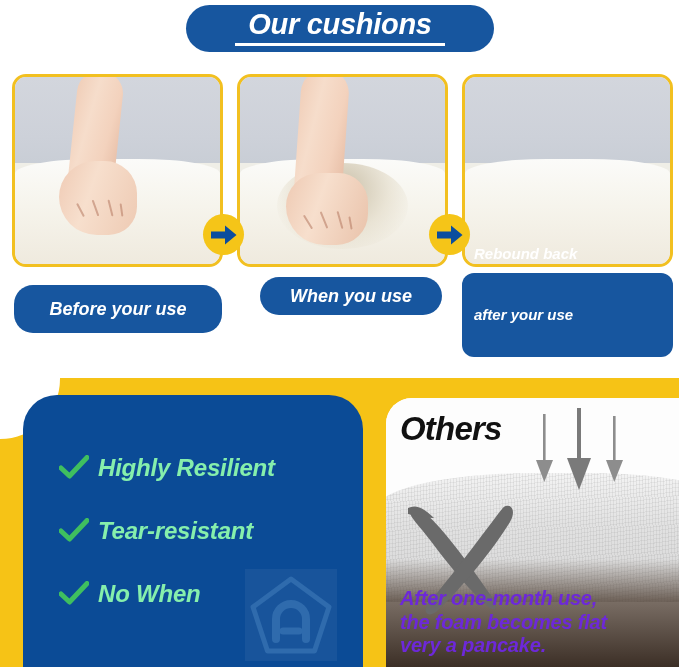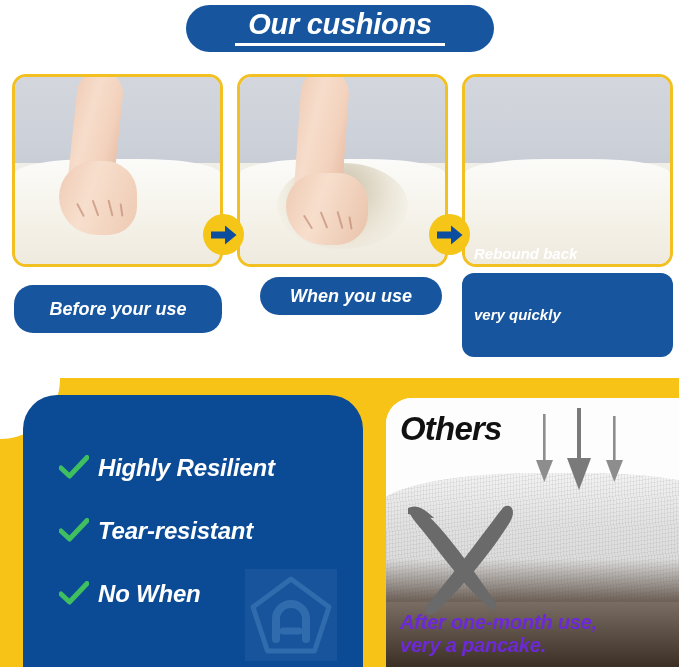--- a/index.html
+++ b/index.html
@@ -232,21 +232,21 @@
     width: 300px;
   }
   .feature-item {
     display: flex;
     align-items: center;
     height: 54px;
     margin-bottom: 9px;
   }
   .check-icon { width: 30px; height: 26px; flex: 0 0 30px; }
   .feature-label {
-    color: #ffffff;
+    color: #86efac;
     font-size: 24px;
     font-weight: bold;
     font-style: italic;
     margin-left: 9px;
     white-space: nowrap;
     letter-spacing: -0.2px;
   }
   .watermark {
     position: absolute;
     right: 26px;
@@ -387,22 +387,22 @@
     </svg>
   </div>
 </div>
 
 <div class="caption-pill cap-1">Before your use</div>
 
 <div class="caption-pill cap-2">When you use</div>
 
 <div class="caption-pill cap-3">
   <span>Rebound back</span>
+  <span>after your use</span>
   <span>very  quickly</span>
-  <span>after your use</span>
 </div>
 
 <div class="yellow-band">
   <div class="scoop"></div>
 </div>
 
 <div class="feature-card">
   <div class="feature-list">
 
     <div class="feature-item">
@@ -474,15 +474,16 @@
                  C78 110 54 80 36 56 C26 42 14 32 16 26 Z"></path>
         <path d="M112 22 C118 20 122 28 116 38 C100 64 70 102 42 128 C34 134 28 128 34 120
                  C56 94 86 54 104 30 C108 25 110 22 112 22 Z"></path>
         <path d="M14 24 C22 20 30 24 40 34 C32 34 24 32 14 30 Z"></path>
       </g>
     </svg>
   </div>
 
   <div class="others-caption">
     <span>After one-month use,</span>
+    <span>the foam becomes flat</span>
     <span>very a pancake.</span>
   </div>
 </div>
 
 </body></html>

